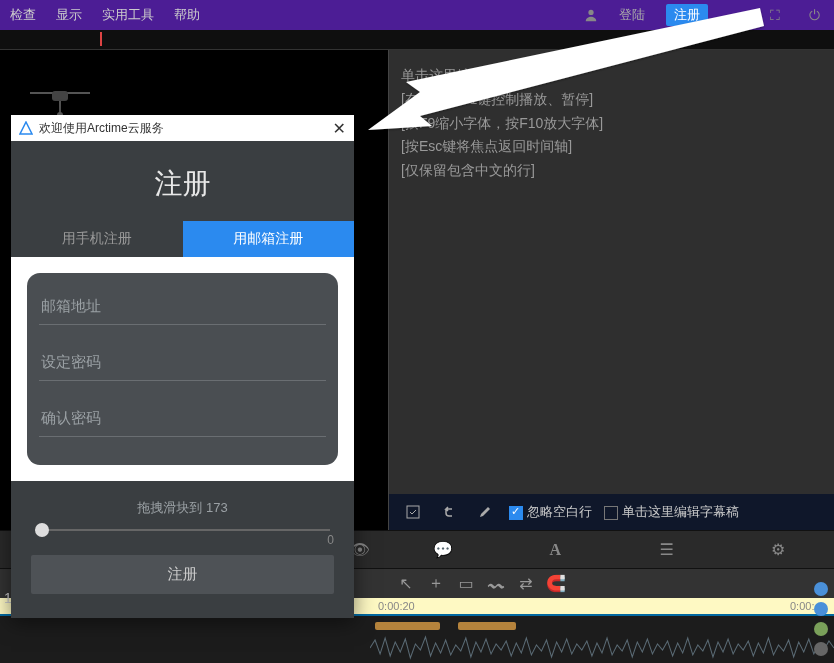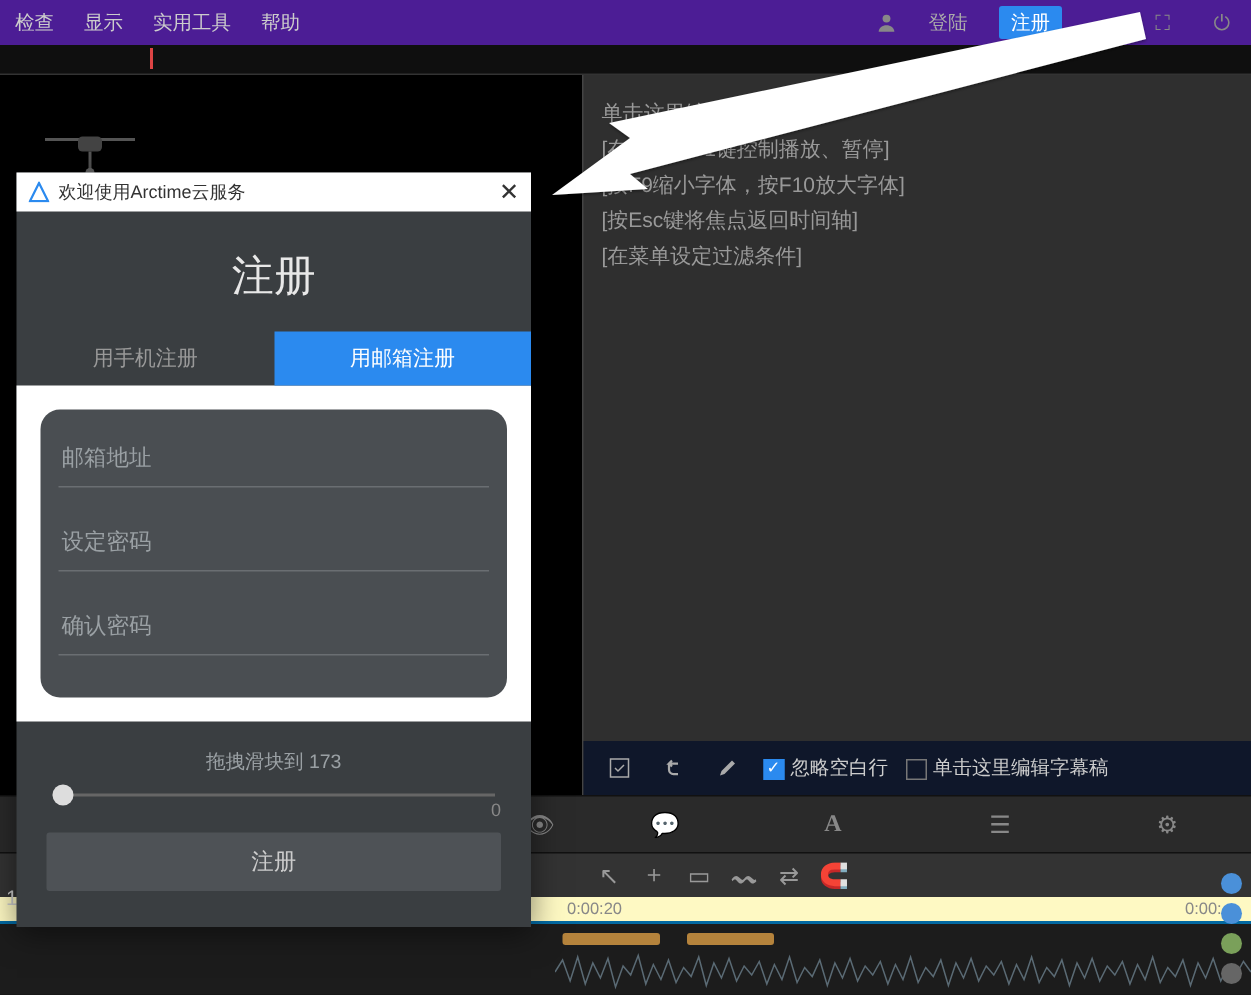--- a/index.html
+++ b/index.html
@@ -98,21 +98,21 @@
           <circle cx="30" cy="30" r="3" fill="#666"></circle>
         </svg>
     </div>
   </div>
   <div class="right-col">
     <div class="editor">
       <div>单击这里编辑字幕稿</div>
       <div>[在这里按F1键控制播放、暂停]</div>
       <div>[按F9缩小字体，按F10放大字体]</div>
       <div>[按Esc键将焦点返回时间轴]</div>
-      <div>[在菜单设定过滤条件]</div>
+      <div>[仅保留包含中文的行]</div>
     </div>
     <div class="options">
       <span class="icon-btn">
           <svg width="14" height="14" viewBox="0 0 14 14">
             <rect x="1" y="1" width="12" height="12" fill="none" stroke="#aaa"></rect>
             <path d="M4 7l2 2 4-4" stroke="#aaa" fill="none"></path>
           </svg>
         </span>
       <span class="icon-btn">
           <svg width="14" height="14" viewBox="0 0 14 14">

